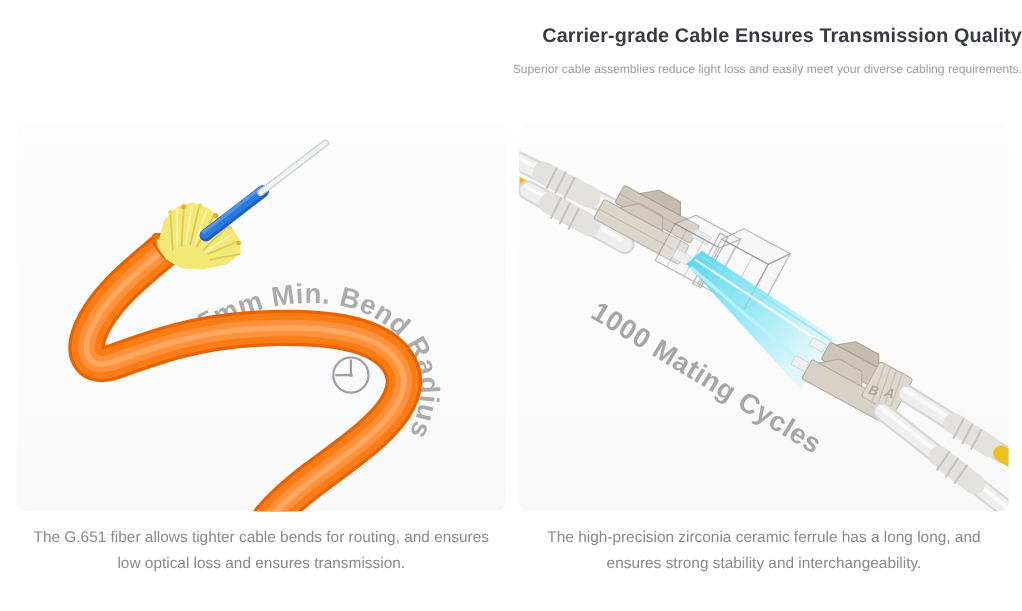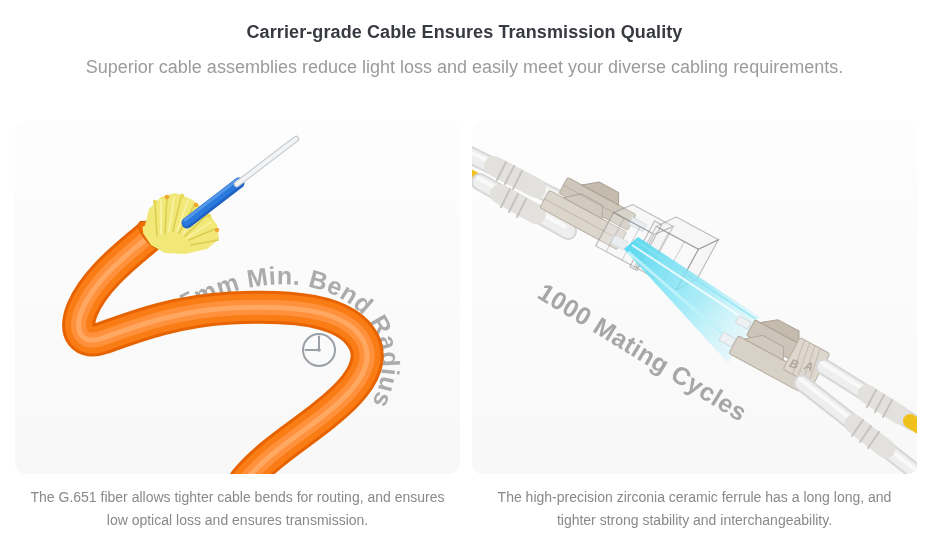--- a/index.html
+++ b/index.html
@@ -5,31 +5,31 @@
   html,body{margin:0;padding:0;background:#ffffff;}
   .page{
     position:relative;
     width:929px;height:555px;
     font-family:"Liberation Sans", sans-serif;
     background:#ffffff;
     overflow:hidden;
     box-sizing:border-box;
     padding-top:22px;
   }
-  .hdr{text-align:center;}
+  .hdr{text-align:right;}
   .hdr h1{
     margin:0;
     font-size:18px;
     font-weight:bold;
     color:#373a40;
     letter-spacing:.1px;
   }
   .hdr p{
     margin:14px 0 16px 0;
-    font-size:18px;
+    font-size:11px;
     font-weight:normal;
     color:#9b9b9b;
   }
   .panels{
     display:flex;
     gap:12px;
     padding:0 12px 0 15px;
     margin-top:43px;
   }
   .panel{
@@ -253,17 +253,17 @@
     </div>
   </div>
 
   <div class="captions">
     <div class="caption">
       <div>The G.651 fiber allows tighter cable bends for routing, and ensures</div>
       <div>low optical loss and ensures transmission.</div>
     </div>
     <div class="caption">
       <div>The high-precision zirconia ceramic ferrule has a long long, and</div>
-      <div>tighter strong stability and interchangeability.</div>
+      <div>ensures strong stability and interchangeability.</div>
     </div>
   </div>
 
 </div>
 
 </body></html>

